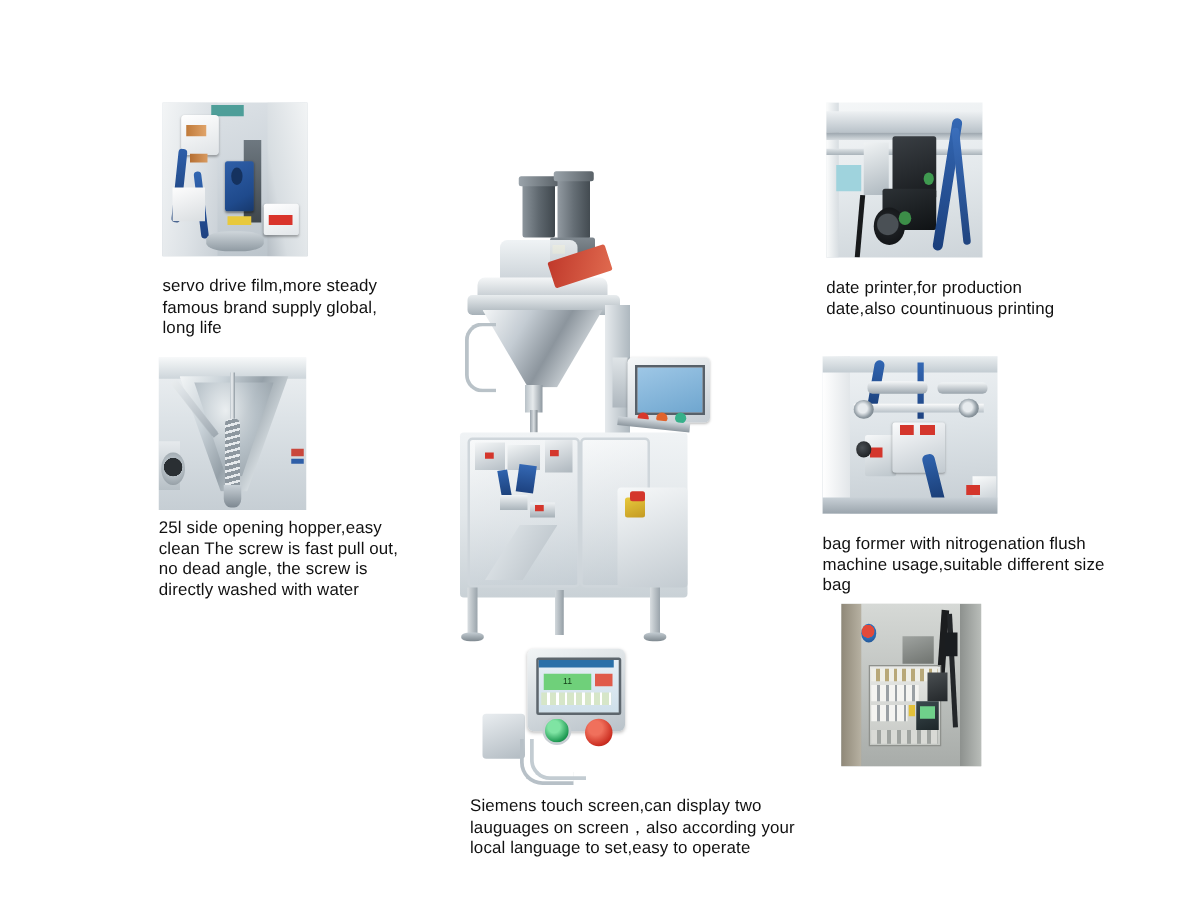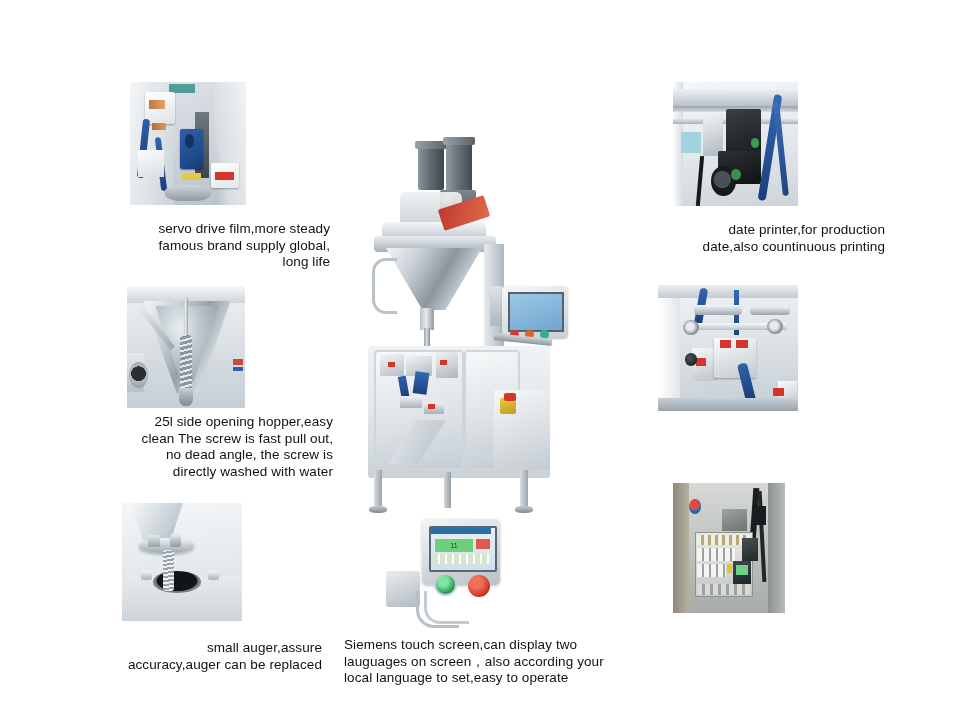--- a/index.html
+++ b/index.html
@@ -14,21 +14,20 @@
   }
   #page {
     position: relative;
     width: 960px;
     height: 720px;
     background: #ffffff;
     overflow: hidden;
   }
   .feature {
     position: absolute;
-    text-align: right;
   }
   .photo {
     position: relative;
     overflow: hidden;
     background: #e9ecee;
     border: 0;
   }
   .caption {
     font-size: 13.5px;
     line-height: 16.5px;
@@ -375,21 +374,21 @@
     border-radius:50%; }
   .hmi .armA { left:0; top:52px; width:34px; height:36px;
     background:linear-gradient(160deg,#e9edf0,#b2bbc2); border-radius:3px; }
   .hmi .pipe1 { left:30px; top:72px; width:40px; height:34px;
     border:3px solid #b7c0c7; border-top:none; border-right:none;
     border-radius:0 0 0 18px; }
   .hmi .pipe2 { left:38px; top:72px; width:42px; height:30px;
     border:3px solid #c3ccd2; border-top:none; border-right:none;
     border-radius:0 0 0 16px; }
 
-  .figcap-center { position:absolute; }
+  .figcap-center { position:absolute;margin-left:32px; }
 </style>
 </head>
 <body>
 
 <div id="page">
 
   <div class="feature" style="left:130px; top:82px; width:205px;">
     <div class="photo p1" style="width:116px; height:123px;">
       <div class="scene">
         <div class="sh panelL"></div>
@@ -425,38 +424,22 @@
         <div class="sh sidebox"></div>
         <div class="sh port"></div>
         <div class="sh redchip"></div>
         <div class="sh bluechip"></div>
         <div class="sh outlet"></div>
       </div>
     </div>
     <div class="caption" style="margin-top:6px; width:206px;">25l side opening hopper,easy clean The screw is fast pull out, no dead angle, the screw is directly washed with water</div>
   </div>
 
-  <div class="feature" style="left:122px; top:503px; width:205px;">
-    <div class="photo p3" style="width:120px; height:118px;">
-      <div class="scene">
-        <div class="sh table"></div>
-        <div class="sh funnel"></div>
-        <div class="sh flange"></div>
-        <div class="sh clamp"></div>
-        <div class="sh clamp2"></div>
-        <div class="sh hole"></div>
-        <div class="sh tube"></div>
-        <div class="sh winA"></div>
-        <div class="sh winB"></div>
-      </div>
-    </div>
-    <div class="caption" style="margin-top:19px; width:200px;">small auger,assure accuracy,auger can be replaced</div>
-  </div>
-
-  <div class="feature" style="left:661px; top:82px; width:215px;margin-left:12px;">
+
+  <div class="feature" style="left:661px; top:82px; width:215px;">
     <div class="photo p4" style="width:125px; height:124px;">
       <div class="scene">
         <div class="sh post"></div>
         <div class="sh beam"></div>
         <div class="sh beam2"></div>
         <div class="sh rail"></div>
         <div class="sh cyan"></div>
         <div class="sh plate"></div>
         <div class="sh blkhead"></div>
         <div class="sh blkhead2"></div>
@@ -488,20 +471,21 @@
         <div class="sh warn1"></div>
         <div class="sh warn2"></div>
         <div class="sh warn3"></div>
         <div class="sh knob"></div>
         <div class="sh bluehose"></div>
         <div class="sh rightbox"></div>
         <div class="sh warn4"></div>
         <div class="sh floor"></div>
       </div>
     </div>
+    <div class="caption" style="margin-top:16px; width:226px;">bag former with nitrogenation flush machine usage,suitable different size bag</div>
   </div>
 
   <div class="feature" style="left:658px; top:483px; width:215px;">
     <div class="photo p6" style="margin-left:15px; width:112px; height:130px;">
       <div class="scene">
         <div class="sh back"></div>
         <div class="sh doorL"></div>
         <div class="sh doorR"></div>
         <div class="sh inverter"></div>
         <div class="sh redcap"></div>

